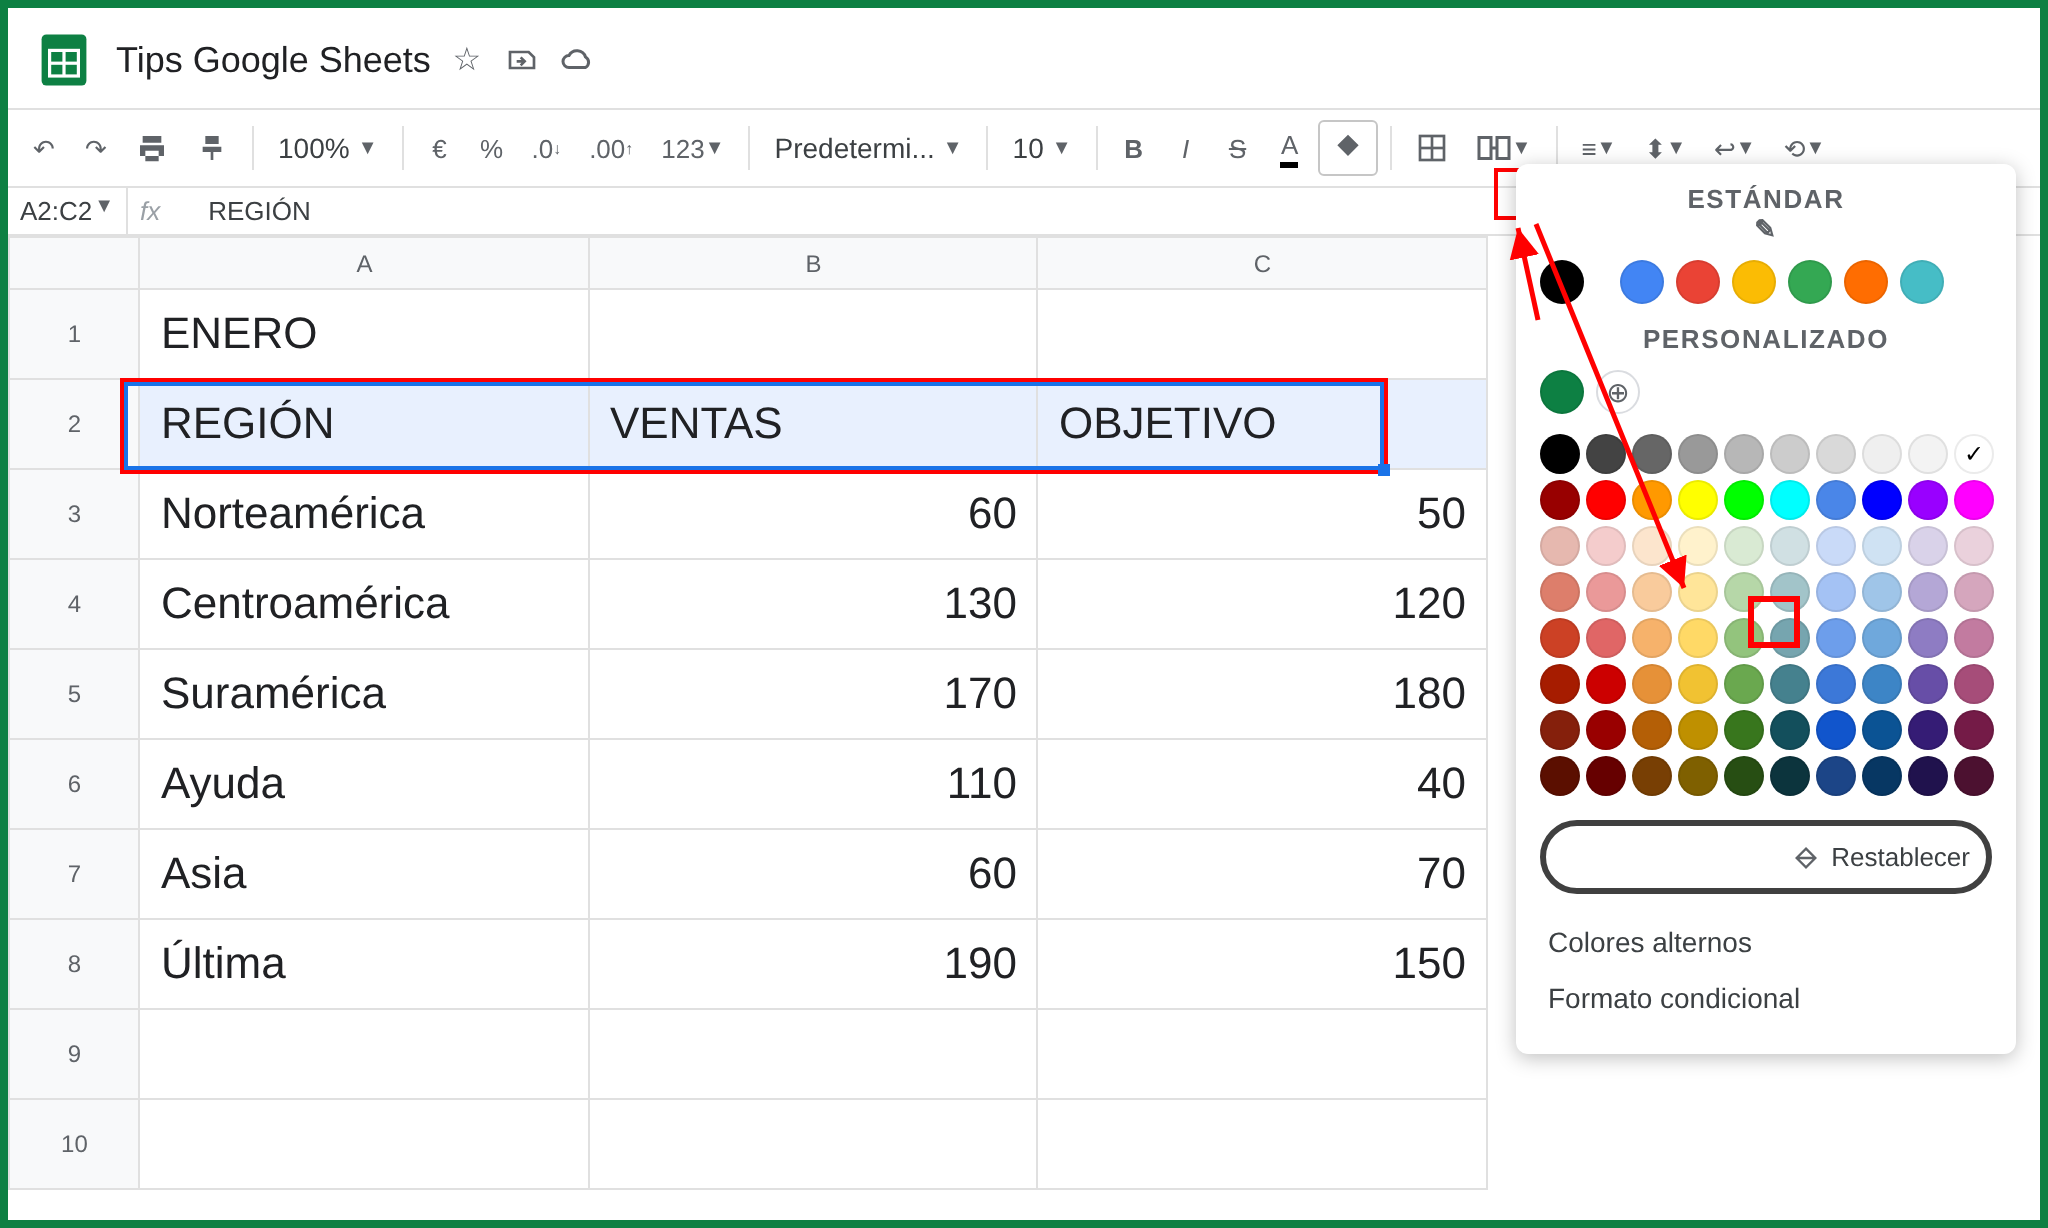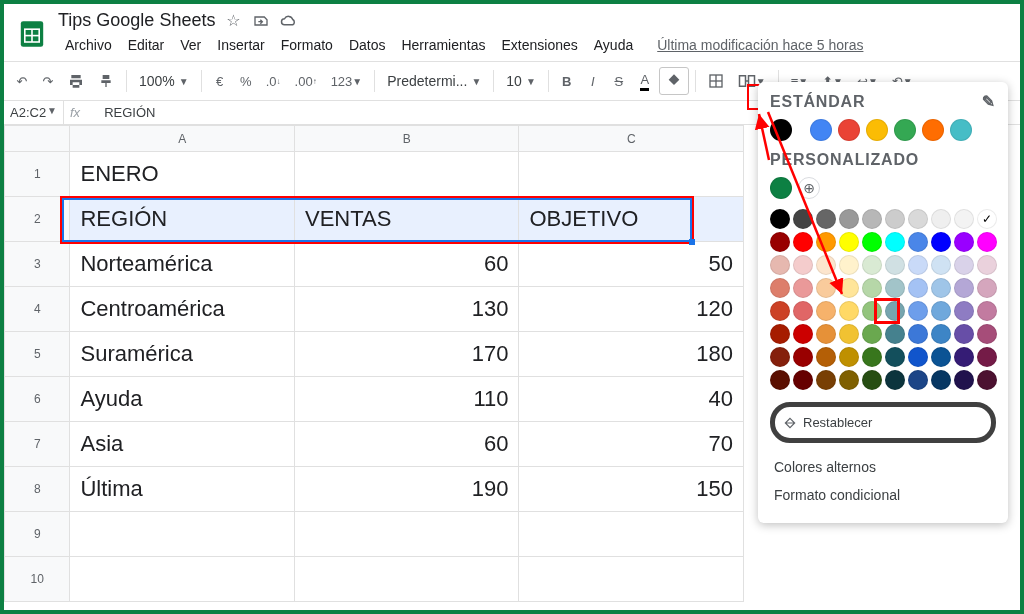--- a/index.html
+++ b/index.html
@@ -33,28 +33,28 @@
   .rowh { width: 56px; text-align:center; height: 44px; font-size:14px; background:#f8f9fa; color:#5f6368;}
   .corner { width: 56px; background:#f8f9fa;}
   .colA { width: 192px; }
   .colB,.colC { width: 192px; }
   td.cell { padding: 4px 10px; font-size: 22px; color:#202124; height:45px; vertical-align:middle;}
   td.num { text-align: right; }
   tr.selrow td.cell { background:#e8f0fe; }
   .sel-border { position:absolute; border:2px solid #1a73e8; pointer-events:none; }
   .sel-handle { position:absolute; width:6px; height:6px; background:#1a73e8; }
   .picker { position:absolute; top:78px; right:12px; width:250px; background:#fff; box-shadow: 0 2px 10px rgba(0,0,0,0.25); border-radius: 6px; padding: 10px 12px 14px; font-size: 12px; color:#5f6368; z-index:10;}
-  .picker h4 { font-size: 16px; letter-spacing: 0.8px; color:#5f6368; font-weight:600; margin-bottom:8px; display:flex; justify-content:space-between; align-items:center;}
+  .picker h4 { font-size: 13px; letter-spacing: 0.8px; color:#5f6368; font-weight:600; margin-bottom:8px; display:flex; justify-content:space-between; align-items:center;flex-direction:column;}
   .swatch-row { display:flex; gap:6px; margin-bottom:10px; flex-wrap:wrap;}
   .swatch-grid { display:grid; grid-template-columns: repeat(10, 20px); gap:3px; margin-bottom:12px;}
   .sw { width:20px; height:20px; border-radius:50%; cursor:pointer; border:1px solid rgba(0,0,0,0.08);}
   .sw.checked::after { content:"✓"; color:#000; font-size:12px; display:flex; align-items:center; justify-content:center; height:100%;}
   .sw.big { width:22px; height:22px; }
   .sw.add { background:#fff; border:1px solid #dadce0; color:#5f6368; display:flex; align-items:center; justify-content:center; font-size:14px;}
-  .reset-btn { width:100%; padding:8px; border:5px solid #404040; border-radius: 20px; background:#fff; font-size:13px; color:#3c4043; cursor:pointer; display:flex; align-items:center; justify-content:flex-start; gap:6px; margin-bottom:10px;}
+  .reset-btn { width:100%; padding:8px; border:3px solid #404040; border-radius: 20px; background:#fff; font-size:13px; color:#3c4043; cursor:pointer; display:flex; align-items:center; justify-content:flex-end; gap:6px; margin-bottom:10px;}
   .plink { padding:6px 4px; font-size:14px; color:#3c4043; cursor:pointer;}
   .fill-hl { position:absolute; border:2px solid #ff0000; width:26px; height:26px; pointer-events:none;}
   .yellow-hl { position:absolute; border:3px solid #ff0000; width:26px; height:26px; pointer-events:none; z-index:20;}
   .arrow { position:absolute; pointer-events:none; z-index:15;}
   .row2-box { position:absolute; border:3px solid #ff0000; pointer-events:none;}
 </style>
 </head>
 <body>
 
 <div class="header">
@@ -74,32 +74,20 @@
           <svg width="16" height="16" viewBox="0 0 24 24" fill="none" stroke="#5f6368" stroke-width="2">
             <path d="M3 6h14l4 4v8H3z"></path>
             <path d="M11 10l3 3-3 3M14 13H8"></path>
           </svg>
         </span>
       <span class="title-btn">
           <svg width="18" height="14" viewBox="0 0 24 18" fill="none" stroke="#5f6368" stroke-width="2">
             <path d="M6 14a4 4 0 010-8 6 6 0 0111 1 4 4 0 010 7H6z"></path>
           </svg>
         </span>
-    </div>
-    <div class="menubar">
-      <span>Archivo</span>
-      <span>Editar</span>
-      <span>Ver</span>
-      <span>Insertar</span>
-      <span>Formato</span>
-      <span>Datos</span>
-      <span>Herramientas</span>
-      <span>Extensiones</span>
-      <span>Ayuda</span>
-      <span class="last-mod">Última modificación hace 5 horas</span>
     </div>
   </div>
 </div>
 
 <div class="toolbar">
   <span class="tbtn">↶</span>
   <span class="tbtn">↷</span>
   <span class="tbtn">
       <svg width="16" height="16" viewBox="0 0 24 24" fill="#5f6368">
         <path d="M19 8H5V3h14v5zm2 2H3v8h4v4h10v-4h4v-8zM7 18v-4h10v4H7z"></path>

